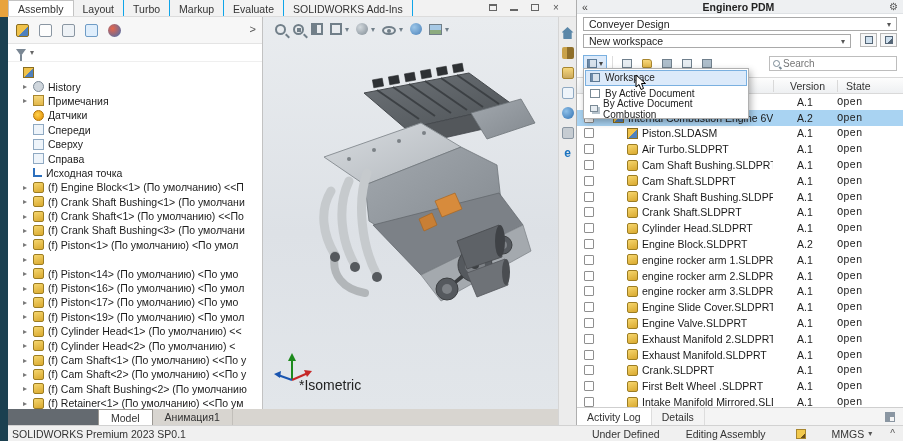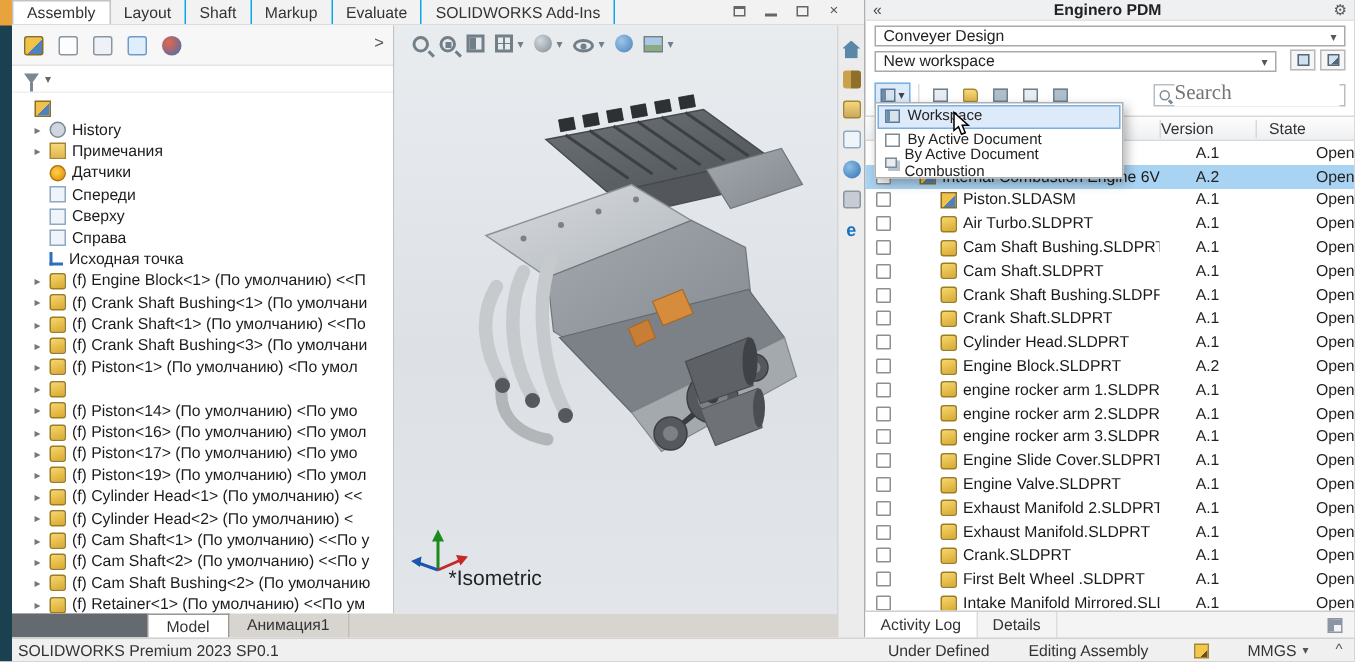--- a/index.html
+++ b/index.html
@@ -107,35 +107,35 @@
   .tb-ws-ic { width:10px; height:9px; background:linear-gradient(90deg,#6d8bab 30%, #d8e2ec 30%); border:1px solid #50master; border:1px solid #5d7florida; border:1px solid #5d7a96; }
   .tb-caret { font-size:8px; color:#444; }
   .tb-sep { width:1px; height:14px; background:#ddd; margin:0 2px; }
   .tb-btn { width:17px; height:16px; border:1px solid transparent; display:flex; align-items:center; justify-content:center; }
   .tb-ic { width:10px; height:9px; border:1px solid #6f7f8c; background:#e7edf2; }
   .tb-ic.fold { border-radius:1px 3px 1px 1px; background:linear-gradient(#f6d77c,#e2b74a); border-color:#a8862e; }
   .tb-ic.dark { background:#aebecb; }
   .search { margin-left:auto; width:128px; height:15px; border:1px solid #bdbdbd; display:flex; align-items:center; padding:0 3px; background:#fff; }
   .search-mag { width:7px; height:7px; border:1.5px solid #7a8a96; border-radius:50%; position:relative; flex-shrink:0; }
   .search-mag::after { content:""; position:absolute; left:5px; top:6px; width:3px; height:1.5px; background:#7a8a96; transform:rotate(45deg); }
-  .search input { border:none; outline:none; flex:1; font-size:14px; margin-left:3px; width:100%; font-family:Liberation Serif, serif; color:#333; }
+  .search input { border:none; outline:none; flex:1; font-size:10px; margin-left:3px; width:100%; font-family:Liberation Sans, sans-serif; color:#333; }
   .grid-head { margin-top:5px; height:17px; display:flex; align-items:center; background:linear-gradient(#fdfdfd,#eef0f2); border-top:1px solid #d9d9d9; border-bottom:1px solid #d9d9d9; color:#333; }
   .gh-name { flex:1; padding-left:8px; }
-  .gh-ver { width:64px; border-left:1px solid #d9d9d9; padding-left:0; }
+  .gh-ver { width:64px; border-left:1px solid #d9d9d9; padding-left:16px; }
   .gh-state { width:66px; border-left:1px solid #d9d9d9; padding-left:8px; }
   .prow { height:15.8px; display:flex; align-items:center; cursor:default; }
   .prow.selected { background:#a9d3f2; }
   .cb { width:10px; height:10px; border:1px solid #8f8f8f; background:#fff; margin-left:7px; flex-shrink:0; border-radius:1px; }
   .ind { width:0; flex-shrink:0; }
   .prow.ind1 .ind { width:14px; }
   .prow.ind2 .ind { width:28px; }
   .ricon { width:11px; height:11px; margin-left:5px; flex-shrink:0; }
   .rname { flex:1; margin-left:4px; white-space:nowrap; overflow:hidden; color:#1a1a1a; }
   .rver { width:64px; text-align:center; flex-shrink:0; }
-  .rstate { width:66px; text-align:right; flex-shrink:0; }
+  .rstate { width:66px; text-align:left; flex-shrink:0;font-family:Liberation Mono, monospace; }
   .pdm-bottom { position:absolute; left:0; right:0; bottom:0; height:18px; border-top:1px solid #cfcfcf; background:#f4f4f4; display:flex; align-items:stretch; }
   .ptab { padding:0 10px; display:flex; align-items:center; font-size:10.5px; color:#333; border-right:1px solid #ddd; }
   .ptab.active { background:#fff; }
   .pb-grid { margin-left:auto; margin-right:8px; align-self:center; width:10px; height:10px; background:linear-gradient(90deg,#8a96a2 45%,transparent 45%), linear-gradient(#8a96a2 45%,transparent 45%); border:1px solid #8a96a2; }
 
   
   .menu { position:absolute; left:6px; top:68px; width:166px; background:#fff; border:1px solid #b0b0b0; box-shadow:2px 3px 7px rgba(0,0,0,.3); z-index:5; padding:1px; }
   .mitem { height:15.5px; display:flex; align-items:center; gap:5px; padding:0 4px; font-size:10px; color:#222; border:1px solid transparent; }
   .mitem.active { background:#dceafa; border-color:#7ab0e0; }
   .mic { width:10px; height:9px; flex-shrink:0; }
@@ -151,21 +151,21 @@
 
   <div class="left-strip">
     <div class="orange"></div>
   </div>
 
   <div class="cmd-bar">
     <div style="display:flex;align-items:stretch;">
 
     <div class="ctab active">Assembly</div>
         <div class="ctab">Layout</div>
-        <div class="ctab">Shaft</div>
+        <div class="ctab">Turbo</div>
         <div class="ctab">Markup</div>
         <div class="ctab">Evaluate</div>
         <div class="ctab">SOLIDWORKS Add-Ins</div>
       </div>
     <div class="win-controls">
       <span class="wc">
           <span class="wc-pop"></span>
         </span>
       <span class="wc">
           <span class="wc-min"></span>

